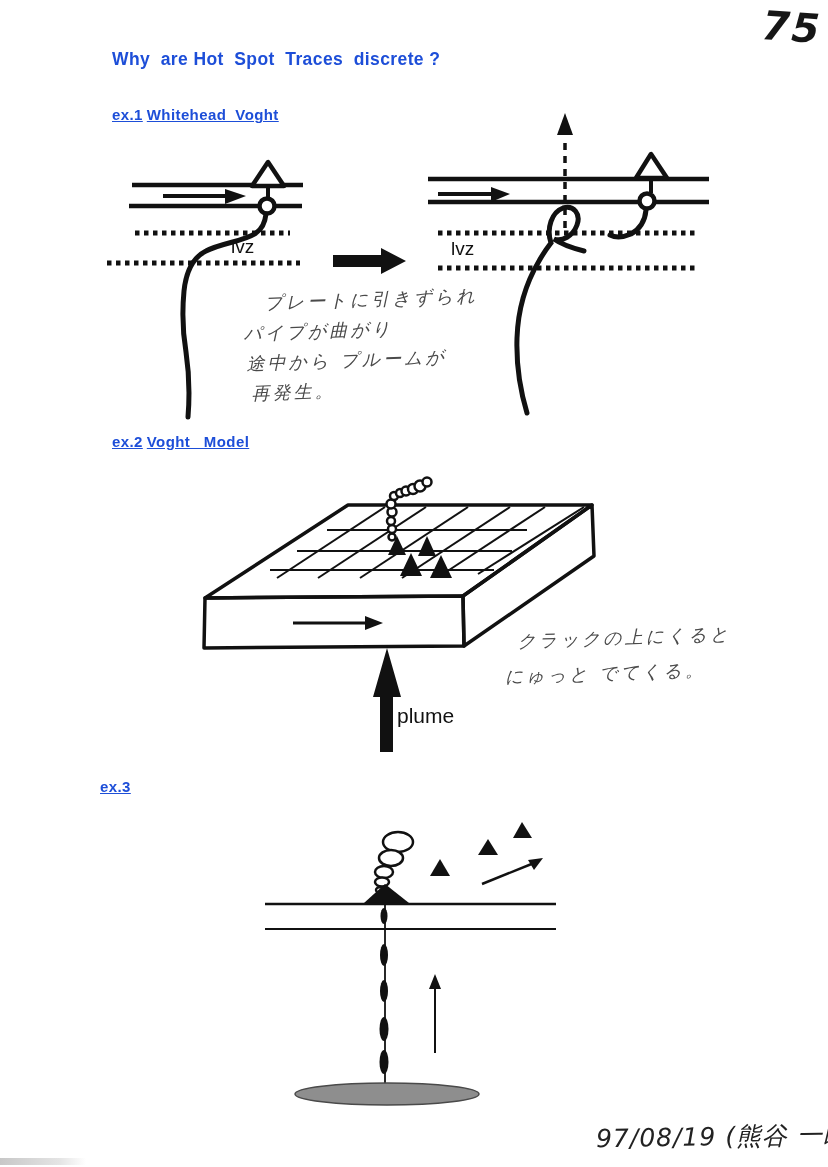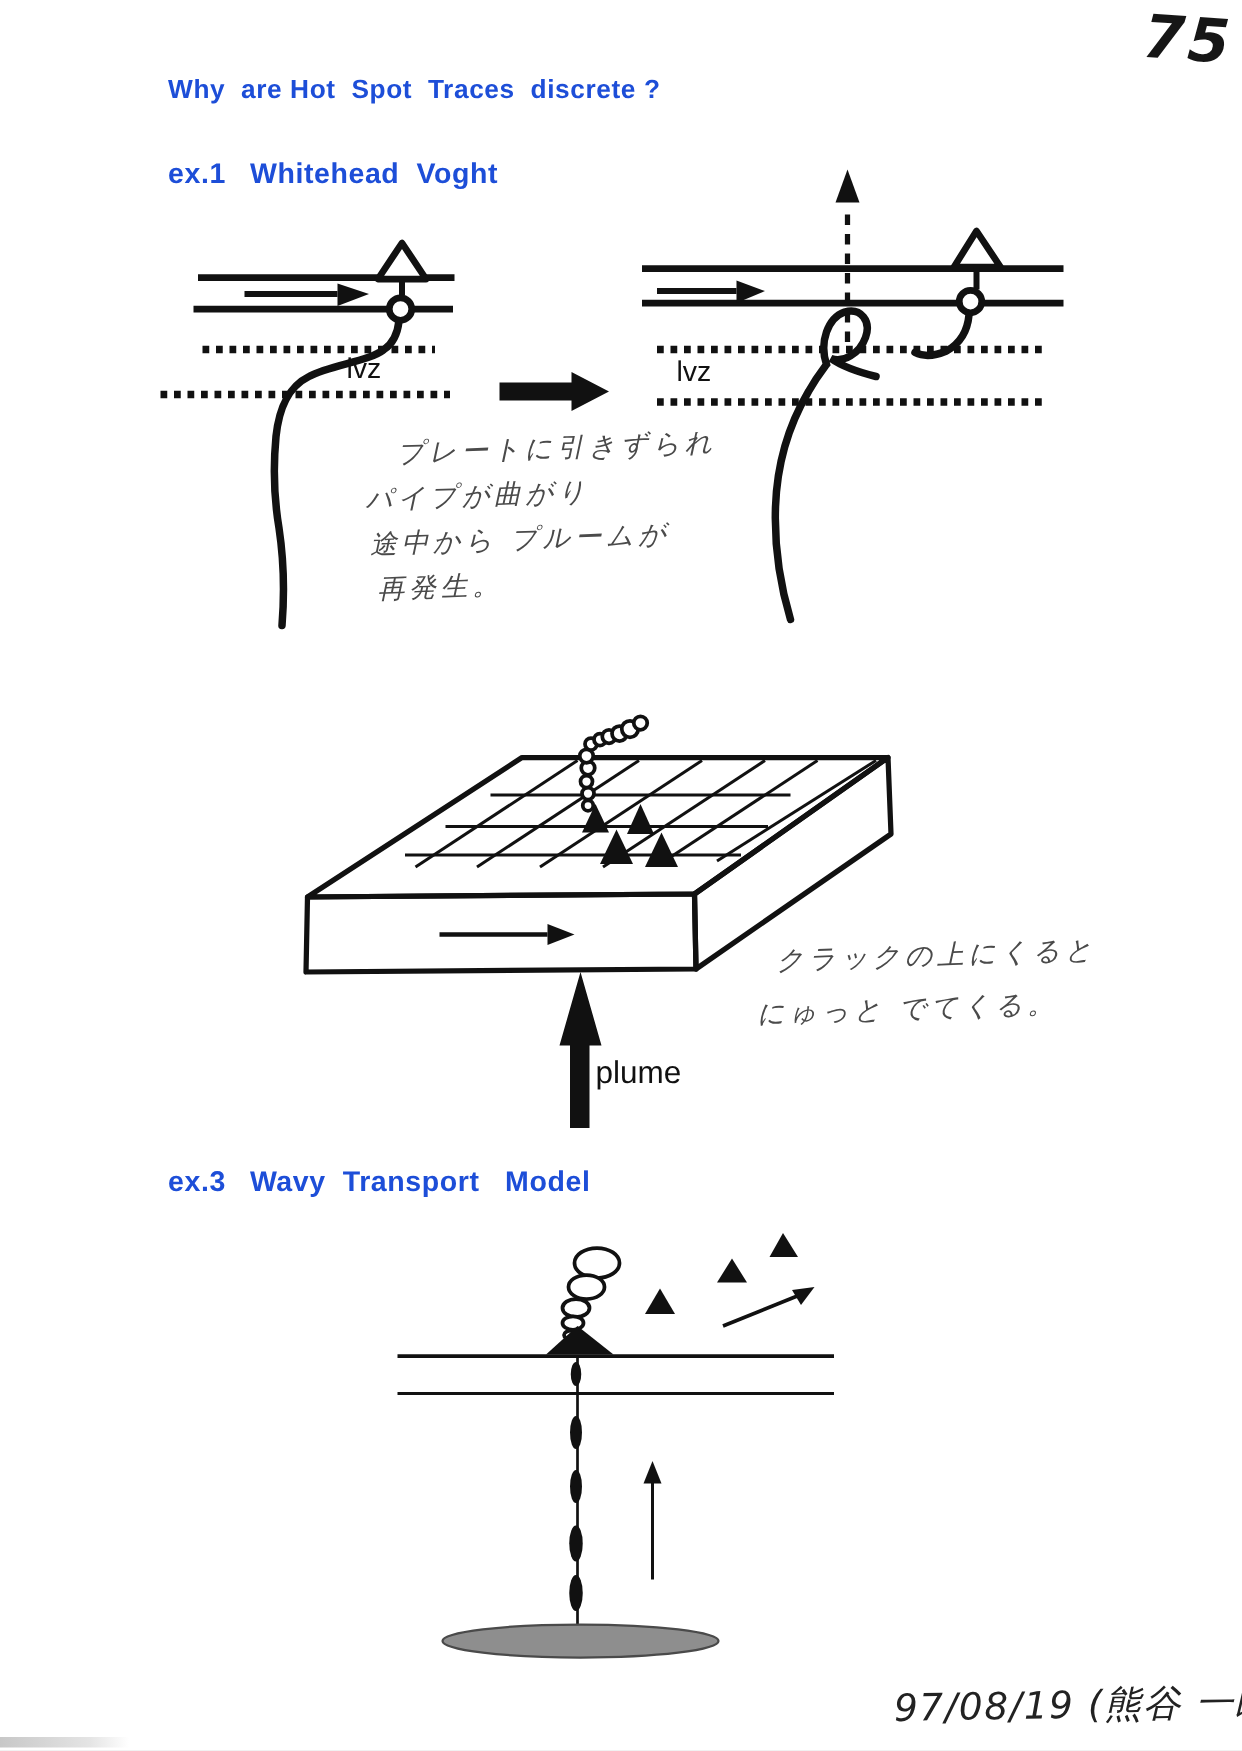--- a/index.html
+++ b/index.html
@@ -6,24 +6,24 @@
   .page{
     position:relative;width:828px;height:1167px;background:#ffffff;
     font-family:"Liberation Sans", sans-serif;color:#111;overflow:hidden;
     margin:0 auto;
   }
   .abs{position:absolute;}
   .art{position:absolute;left:0;top:0;}
   
   .printed{font-weight:bold;white-space:pre;color:#1d4ed8;}
   .title{left:112px;top:49px;font-size:17.5px;letter-spacing:.4px;}
-  .heading{display:flex;gap:16px;font-size:19px;letter-spacing:.4px;}
+  .heading{display:flex;gap:4px;font-size:15px;letter-spacing:.4px;text-decoration:underline;}
   .h-ex1{left:112px;top:106px;}
   .h-ex2{left:112px;top:433px;}
-  .h-ex3{left:112px;top:778px;}
+  .h-ex3{left:100px;top:778px;}
   .lvz{font-size:19px;font-weight:normal;}
   .lvz-left{left:231px;top:236px;}
   .lvz-right{left:451px;top:238px;}
   .plume-label{left:397px;top:704px;font-size:21px;font-weight:normal;}
   
   .hw{font-family:"DejaVu Sans", sans-serif;font-style:italic;color:#3d3d3d;}
   .page-number{left:762px;top:4px;font-size:40px;font-weight:bold;color:#161616;
     transform:rotate(4deg);letter-spacing:2px;}
   .note{font-size:18px;letter-spacing:3px;transform:rotate(-2deg);}
   .note-ex1{left:238px;top:285px;line-height:30px;color:#4a4a4a;}
@@ -159,28 +159,31 @@
   <div class="abs lvz lvz-left">lvz</div>
   <div class="abs lvz lvz-right">lvz</div>
 
   <div class="abs hw note note-ex1">
     <div class="note-line ind28">プレートに引きずられ</div>
     <div class="note-line ind6">パイプが曲がり</div>
     <div class="note-line ind8">途中から プルームが</div>
     <div class="note-line ind12">再発生。</div>
   </div>
 
+  <div class="abs printed heading h-ex2">
+    <span>ex.2</span><span>Voght   Model</span>
+  </div>
 
   <div class="abs plume-label">plume</div>
 
   <div class="abs hw note note-ex2">
     <div class="note-line ind14">クラックの上にくると</div>
     <div class="note-line">にゅっと でてくる。</div>
   </div>
 
   <div class="abs printed heading h-ex3">
-    <span>ex.3</span><span>Wavy  Transport   Model</span>
+    <span>ex.3</span>
   </div>
 
   <div class="abs hw footer-date">97/08/19 (熊谷 一郎)</div>
 
   <div class="abs smudge"></div>
 </div>
 
 </body></html>

